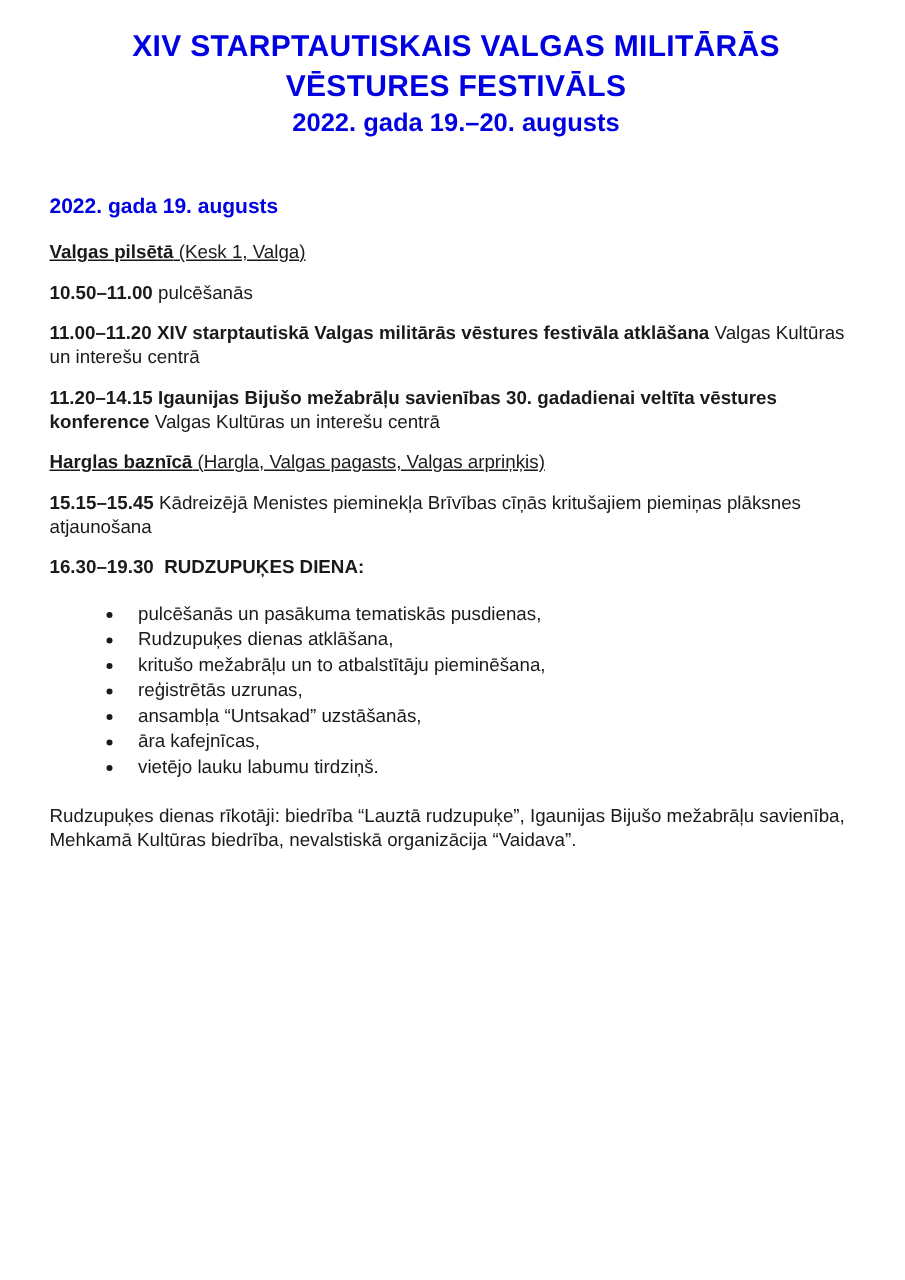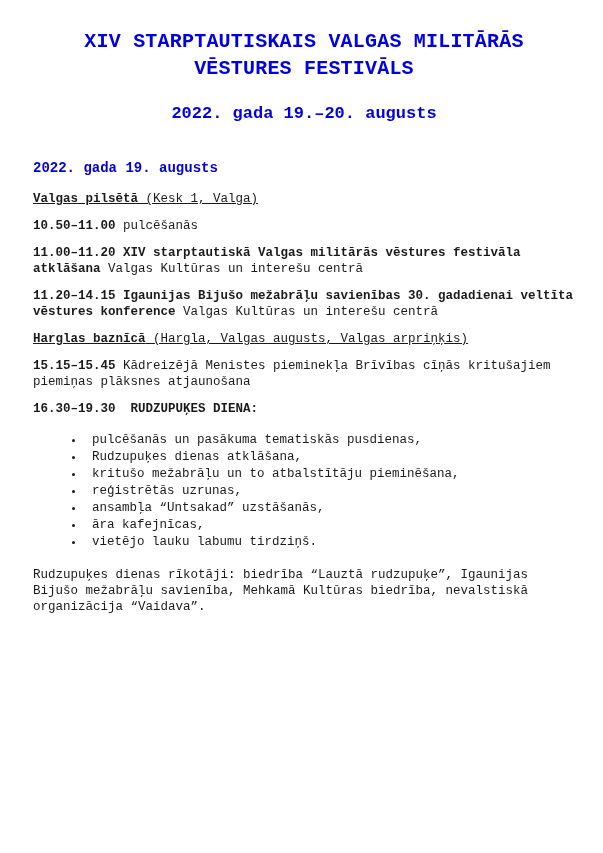--- a/index.html
+++ b/index.html
@@ -8,36 +8,34 @@
     width: 603px;
     height: 853px;
     font-family: "Liberation Sans", sans-serif;
     color: #1a1a1a;
     overflow: hidden;
   }
   .page {
     width: 603px;
     height: 853px;
     background: #ffffff;
-    padding: 28px 28px 0 33px;
-    font-family: Liberation Mono, monospace;
+    padding: 18px 28px 0 33px;
   }
   .doc-header { text-align: center; }
   .title {
     color: #0000e0;
     font-weight: bold;
     font-size: 20px;
     line-height: 27px;
     letter-spacing: 0.2px;
   }
   .subtitle {
     color: #0000e0;
     font-weight: bold;
     font-size: 17px;
-    margin-top: 22px;
   }
   .day-heading {
     color: #0000e0;
     font-weight: bold;
     font-size: 14px;
     margin-top: 37px;
   }
   .content { margin-top: 15px; font-size: 12.5px; line-height: 16px; }
   .entry { margin-bottom: 11px; }
   .entry span { white-space: pre-wrap; text-align: right; }
@@ -72,21 +70,21 @@
   <div class="content">
 
     <p class="entry loc"><span class="b">Valgas pilsētā</span><span> (Kesk 1, Valga)</span></p>
 
     <p class="entry"><span class="b">10.50–11.00</span><span> pulcēšanās</span></p>
 
     <p class="entry"><span class="b">11.00–11.20 XIV starptautiskā Valgas militārās vēstures festivāla atklāšana</span><span> Valgas Kultūras un interešu centrā</span></p>
 
     <p class="entry"><span class="b">11.20–14.15 Igaunijas Bijušo mežabrāļu savienības 30. gadadienai veltīta vēstures konference</span><span> Valgas Kultūras un interešu centrā</span></p>
 
-    <p class="entry loc"><span class="b">Harglas baznīcā</span><span> (Hargla, Valgas augusts, Valgas arpriņķis)</span></p>
+    <p class="entry loc"><span class="b">Harglas baznīcā</span><span> (Hargla, Valgas pagasts, Valgas arpriņķis)</span></p>
 
     <p class="entry"><span class="b">15.15–15.45</span><span> Kādreizējā Menistes pieminekļa Brīvības cīņās kritušajiem piemiņas plāksnes atjaunošana</span></p>
 
 
     <p class="entry"><span class="b">16.30–19.30  RUDZUPUĶES DIENA:</span><span></span></p>
 
     <ul class="bullets">
       <li>pulcēšanās un pasākuma tematiskās pusdienas,</li>
       <li>Rudzupuķes dienas atklāšana,</li>
       <li>kritušo mežabrāļu un to atbalstītāju pieminēšana,</li>

